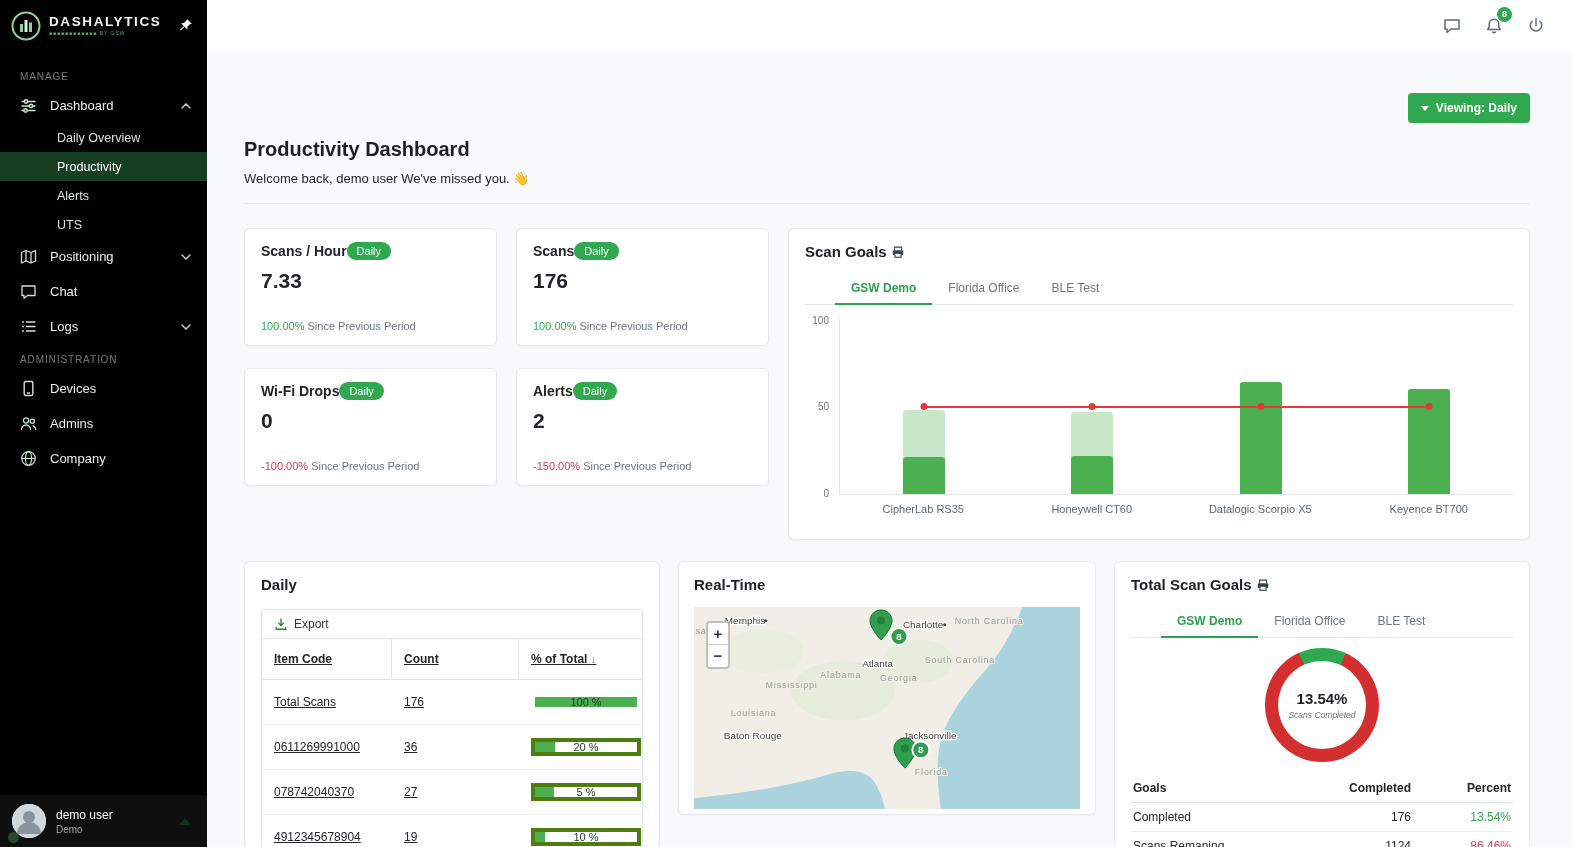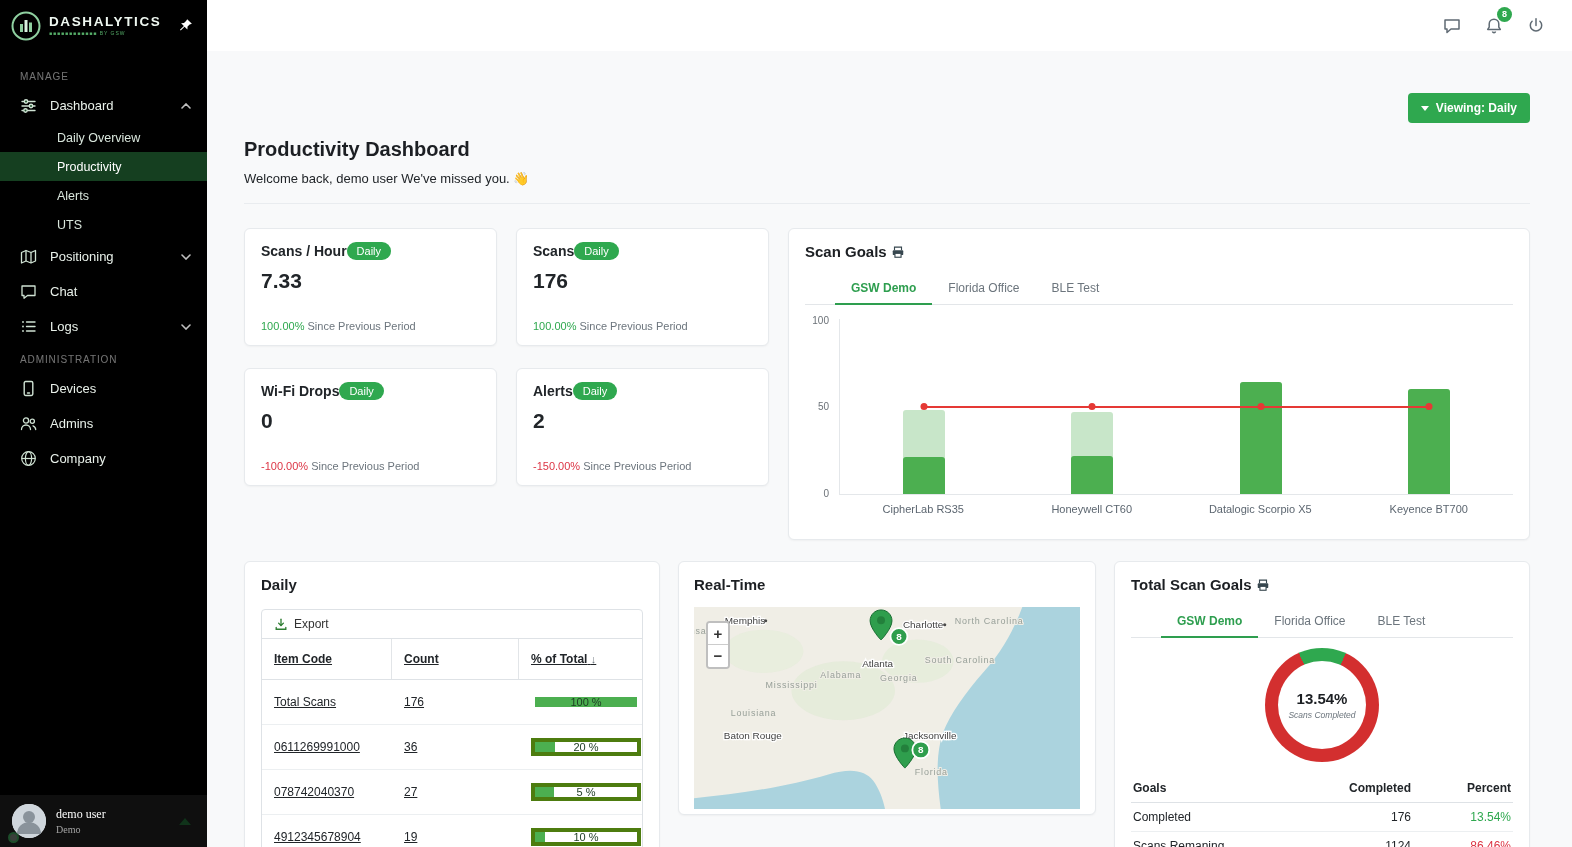--- a/index.html
+++ b/index.html
@@ -20,21 +20,21 @@
   .section-label{color:rgba(255,255,255,.45);font-size:10px;letter-spacing:.9px;margin:10px 0 6px 20px;}
   .nav-item{display:flex;align-items:center;gap:13px;height:35px;padding:0 16px 0 20px;color:#e9f1ea;font-size:13px;cursor:pointer;}
   .nav-icon{width:17px;height:17px;display:flex;align-items:center;justify-content:center;color:#cfe2d3;flex-shrink:0;}
   .chev{margin-left:auto;color:rgba(255,255,255,.75);display:flex;}
   .sub-item{height:29px;display:flex;align-items:center;padding-left:57px;color:#d9e6dc;font-size:12.5px;cursor:pointer;}
   .sub-item.active{background:#153f20;color:#ffffff;}
   .user-box{margin-top:auto;height:52px;background:rgba(255,255,255,.06);display:flex;align-items:center;padding:0 16px 0 12px;gap:10px;flex-shrink:0;}
   .avatar{width:34px;height:34px;border-radius:50%;background:#d6dbdf;position:relative;flex-shrink:0;}
   .avatar svg{position:absolute;inset:0;}
   .status-dot{position:absolute;left:-4px;bottom:-5px;width:11px;height:11px;border-radius:50%;background:#3a3f3a;border:2px solid #1d4d2a;}
-  .user-texts{display:flex;flex-direction:column;gap:2px;font-family:Liberation Serif, serif;}
+  .user-texts{display:flex;flex-direction:column;gap:2px;}
   .user-name{color:#fff;font-size:12px;}
   .user-role{color:rgba(255,255,255,.6);font-size:10px;}
   .collapse-tri{margin-left:auto;width:0;height:0;border-left:6px solid transparent;border-right:6px solid transparent;border-bottom:7px solid #10331a;cursor:pointer;}
 
   
   .main{flex:1;display:flex;flex-direction:column;min-width:0;}
   .topbar{height:51px;background:#fff;display:flex;align-items:center;justify-content:flex-end;gap:18px;padding-right:24px;flex-shrink:0;}
   .icon-btn{color:#5f6a73;display:flex;position:relative;padding:2px;}
   .noti-badge{position:absolute;top:-7px;right:-6px;min-width:15px;height:15px;border-radius:8px;background:#2fa84f;color:#fff;font-size:9px;font-weight:bold;display:flex;align-items:center;justify-content:center;padding:0 3px;}
 

